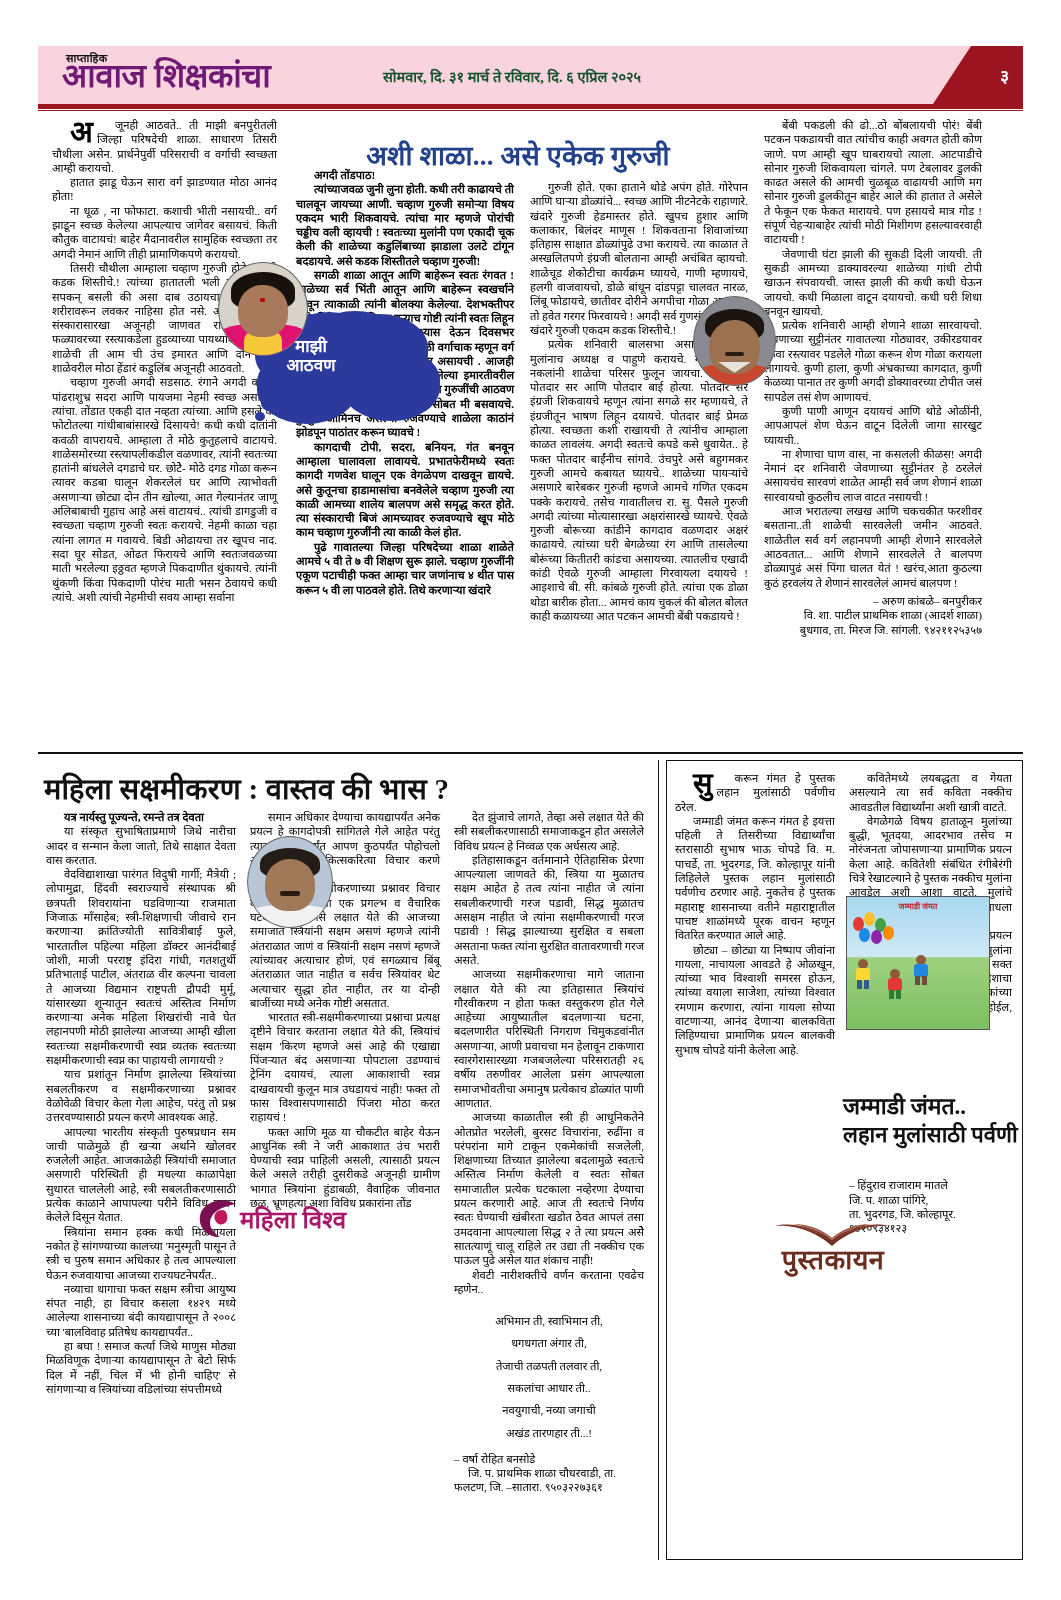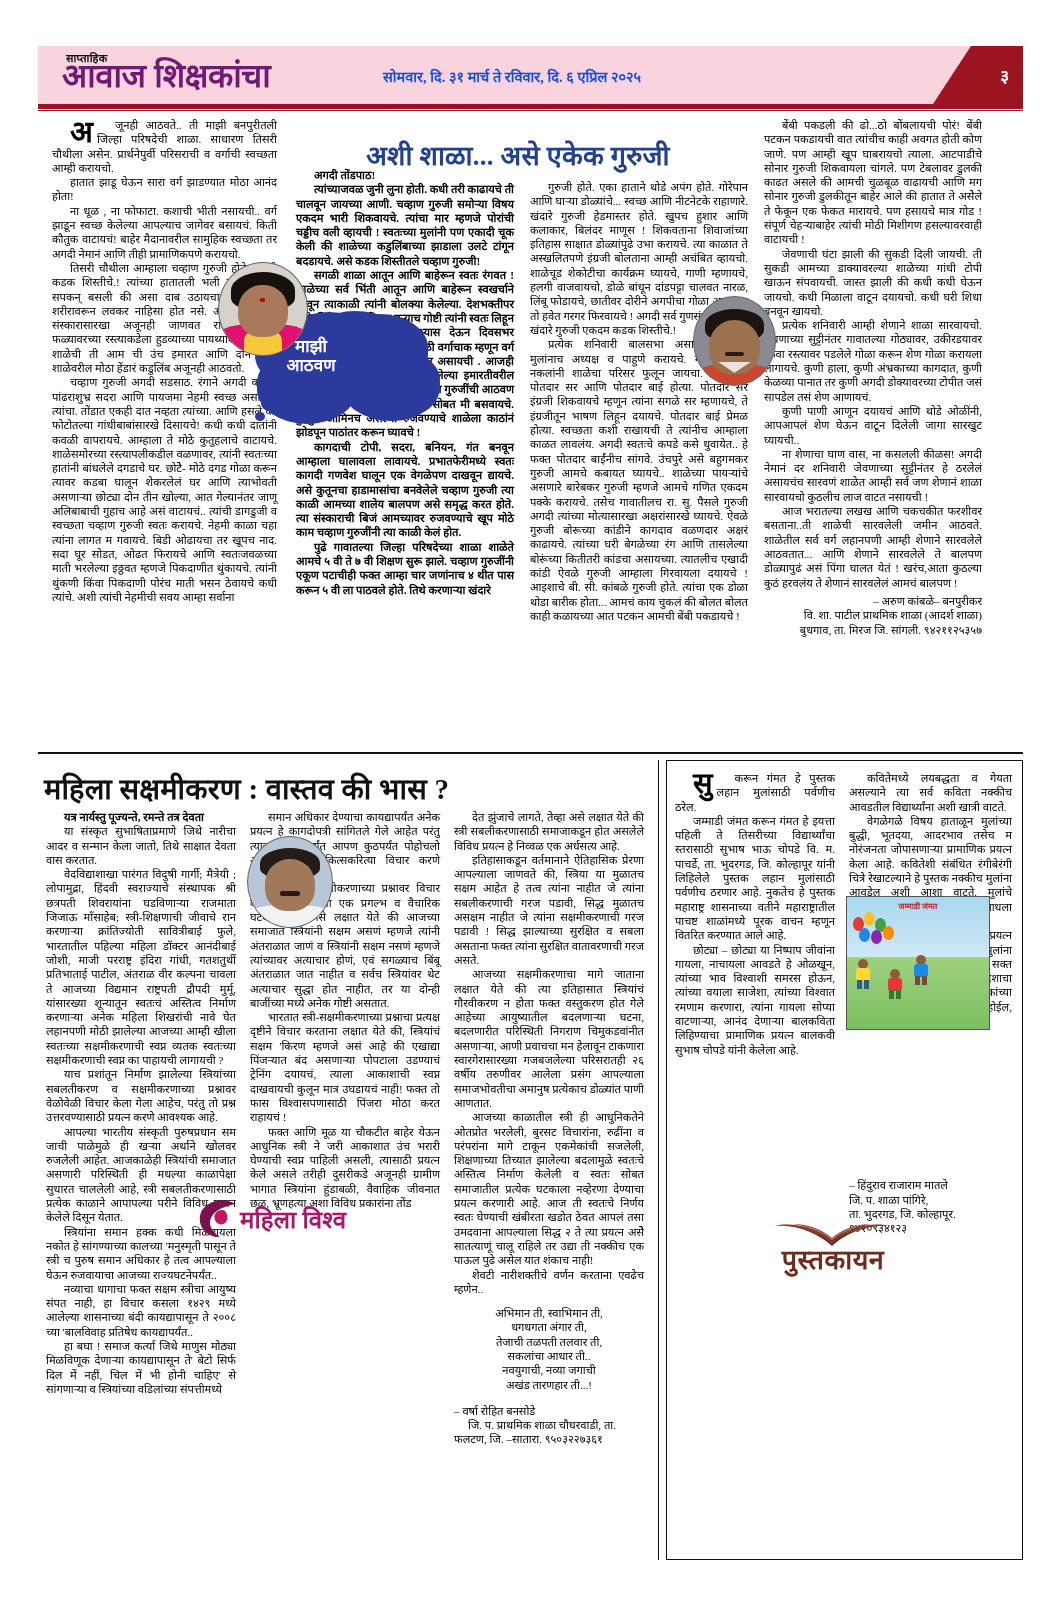--- a/index.html
+++ b/index.html
@@ -38,21 +38,21 @@
     font-family:Liberation Mono, monospace;
   }
   .mast-title{
     position:absolute;left:24px;top:13px;
     font-size:33px;font-weight:bold;color:#701a75;
     letter-spacing:-0.5px;line-height:1;
     font-family:"Liberation Sans",sans-serif;
   }
   .mast-date{
     position:absolute;left:345px;top:20px;
-    font-size:14.5px;font-weight:bold;color:#1d4ed8;
+    font-size:14.5px;font-weight:bold;color:#14532d;
   }
   .mast-rule{
     position:absolute;left:38px;top:104px;width:985px;height:5px;
     background:#9c1420;
   }
   .mast-rule2{
     position:absolute;left:38px;top:110px;width:985px;height:1px;
     background:#9c1420;
   }
 
@@ -60,21 +60,21 @@
   .col p{
     margin:0 0 0 0;
     text-indent:18px;
     text-align:justify;
     font-size:11.2px;
     line-height:14.3px;
     color:#000;
     hyphens:auto;
   }
   .col p.noind{text-indent:0;}
-  .col p.center{text-align:center;text-indent:0;}
+  .col p.center{text-align:center;text-indent:0;margin-top:8px;}
 
   
   .a1{
     position:absolute;left:38px;top:118px;width:985px;height:630px;
   }
   .a1-head{
     position:absolute;left:250px;top:18px;width:460px;
     font-size:27px;font-weight:bold;color:#24428c;
     text-align:center;letter-spacing:.2px;
   }
@@ -400,20 +400,24 @@
       <p>कवितेमध्ये लयबद्धता व गेयता असल्याने त्या सर्व कविता नक्कीच आवडतील विद्यार्थ्यांना अशी खात्री वाटते.</p>
       <p>वेगळेगळे विषय हाताळून मुलांच्या बुद्धी, भूतदया, आदरभाव तसेच म नोरंजनता जोपासणाऱ्या प्रामाणिक प्रयत्न केला आहे. कवितेशी संबंधित रंगीबेरंगी चित्रे रेखाटल्याने हे पुस्तक नक्कीच मुलांना आवडेल अशी आशा वाटते. मुलांचे 'मनोरंजनातून शिक्षण' व्हावे हा हेतू साधला आहे.</p>
       <p>सुभाष चोपडे यांचा प्रामाणिक प्रयत्न आहे हे दिसून आले आहे. मुलांना वैयक्तिक स्वच्छतेचा सवयींचे ज्ञान, सक्त आहाराचे महत्त्व, ऋतूचे ज्ञान व देशाचा भौगोलिक ज्ञान या चिमुकल्या बालकांच्या हाती पडल्यानंतर त्यांना अत्यानंद होईल, अशी आशा वाटते.</p>
       <div style="height:150px"></div>
       <p class="noind sign">– हिंदुराव राजाराम मातले</p>
       <p class="noind sign" style="text-align:justify">जि. प. शाळा पांगिरे,</p>
       <p class="noind sign" style="text-align:justify">ता. भुदरगड, जि. कोल्हापूर.</p>
       <p class="noind sign">९४२०९३४१२३</p>
     </div>
 
+    <div class="a3-head">
+      <div>जम्माडी जंमत..</div>
+      <div class="l2">लहान मुलांसाठी पर्वणी</div>
+    </div>
   </div>
 
   <div class="photo3">
     <div class="face3">
       <div class="shirt"></div>
         <div class="hair"></div>
         <div class="skin"></div>
         <div class="mo"></div>
     </div>
   </div>

